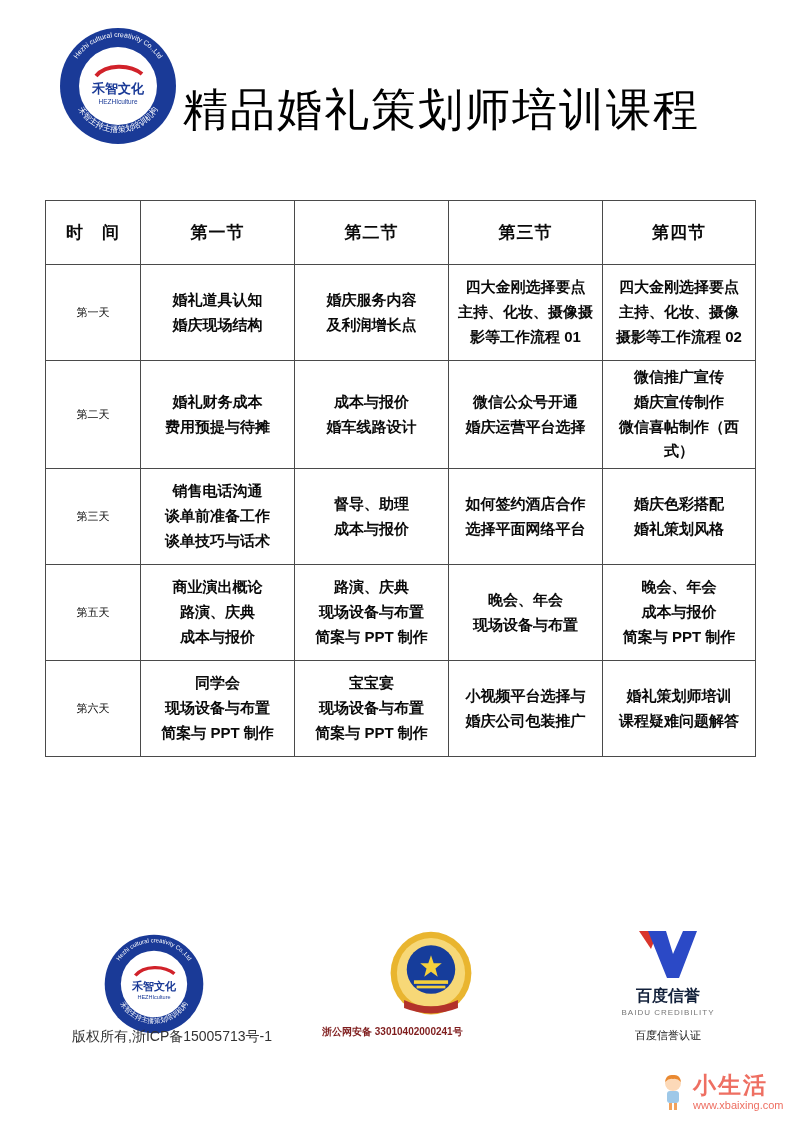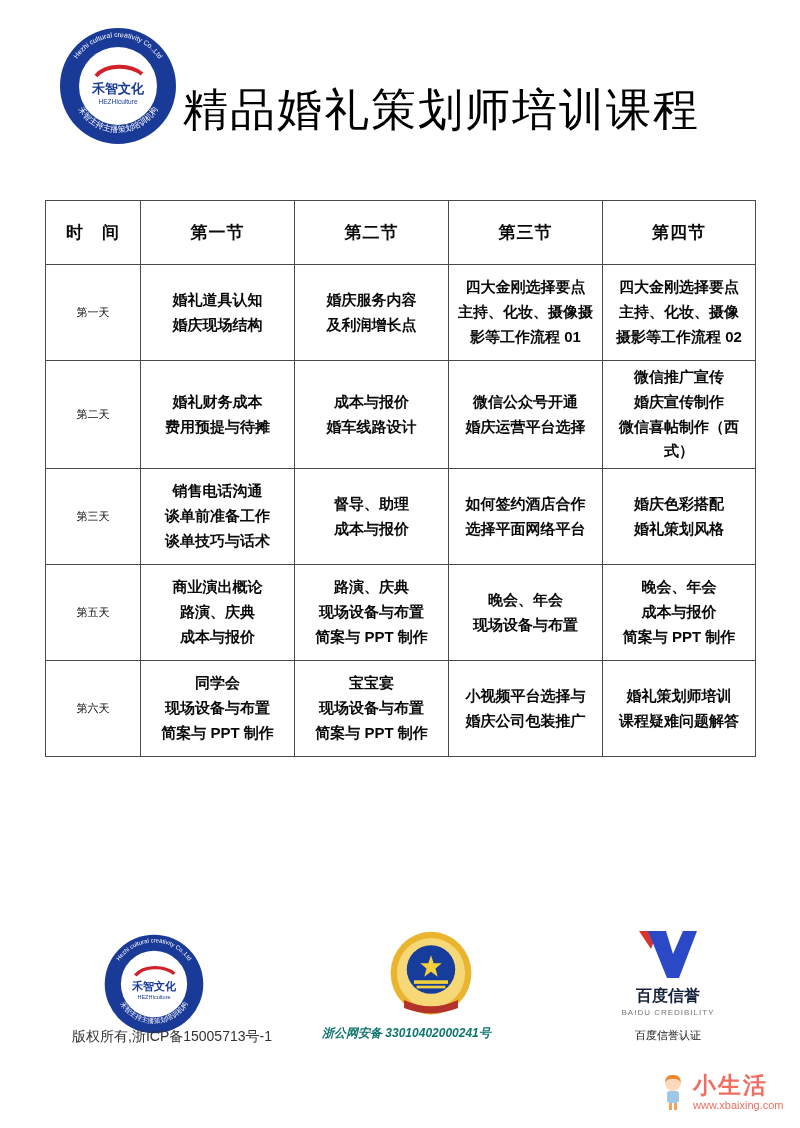--- a/index.html
+++ b/index.html
@@ -35,21 +35,21 @@
 
   
   .logo-sm { position:absolute; left:103px; top:933px; }
   .police-badge { position:absolute; left:386px; top:930px; }
   .baidu-block { position:absolute; left:605px; top:928px; width:126px; text-align:center; }
   .baidu-cn { font-size:16px; font-weight:bold; color:#12203a; margin-top:2px; }
   .baidu-en { font-size:8px; color:#777; letter-spacing:1px; margin-top:1px; }
 
   
   .copyright { position:absolute; left:72px; top:1028px; font-size:14px; color:#333; }
-  .police-text { position:absolute; left:322px; top:1025px; font-size:12px; font-weight:bold; color:#0f766e;font-style:italic; }
+  .police-text { position:absolute; left:322px; top:1025px; font-size:10px; font-weight:bold; color:#7f1d1d; }
   .baidu-cert { position:absolute; left:605px; top:1028px; width:126px; text-align:center; font-size:11px; color:#111; }
 
   
   .watermark { position:absolute; left:658px; top:1072px; display:flex; align-items:center; gap:5px; }
   .wm-text { display:flex; flex-direction:column; line-height:1.1;justify-content:flex-end; }
   .wm-name { font-size:23px; font-weight:bold; color:#ee6f62; letter-spacing:2px; }
   .wm-url { font-size:11px; color:#ee6f62; }
 </style>
 </head>
 <body>

